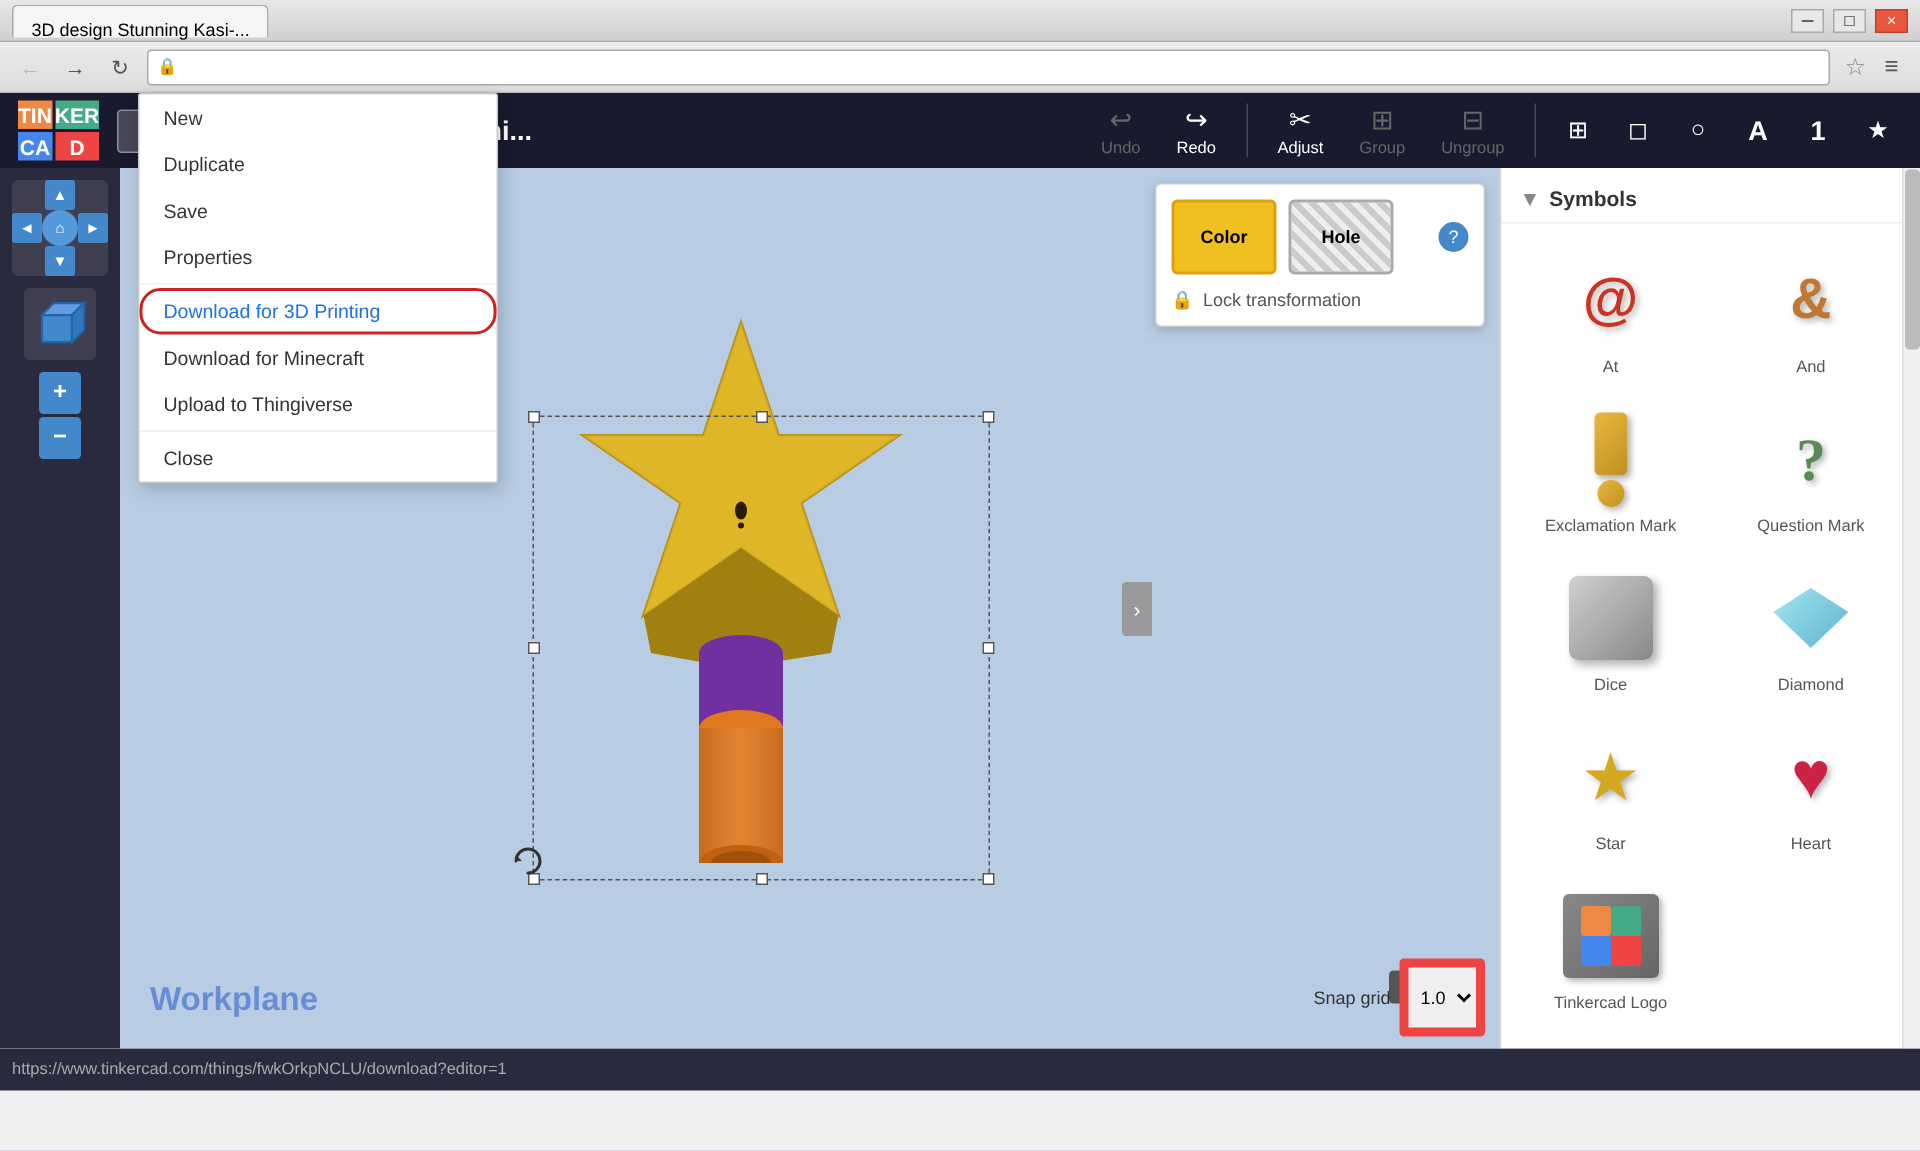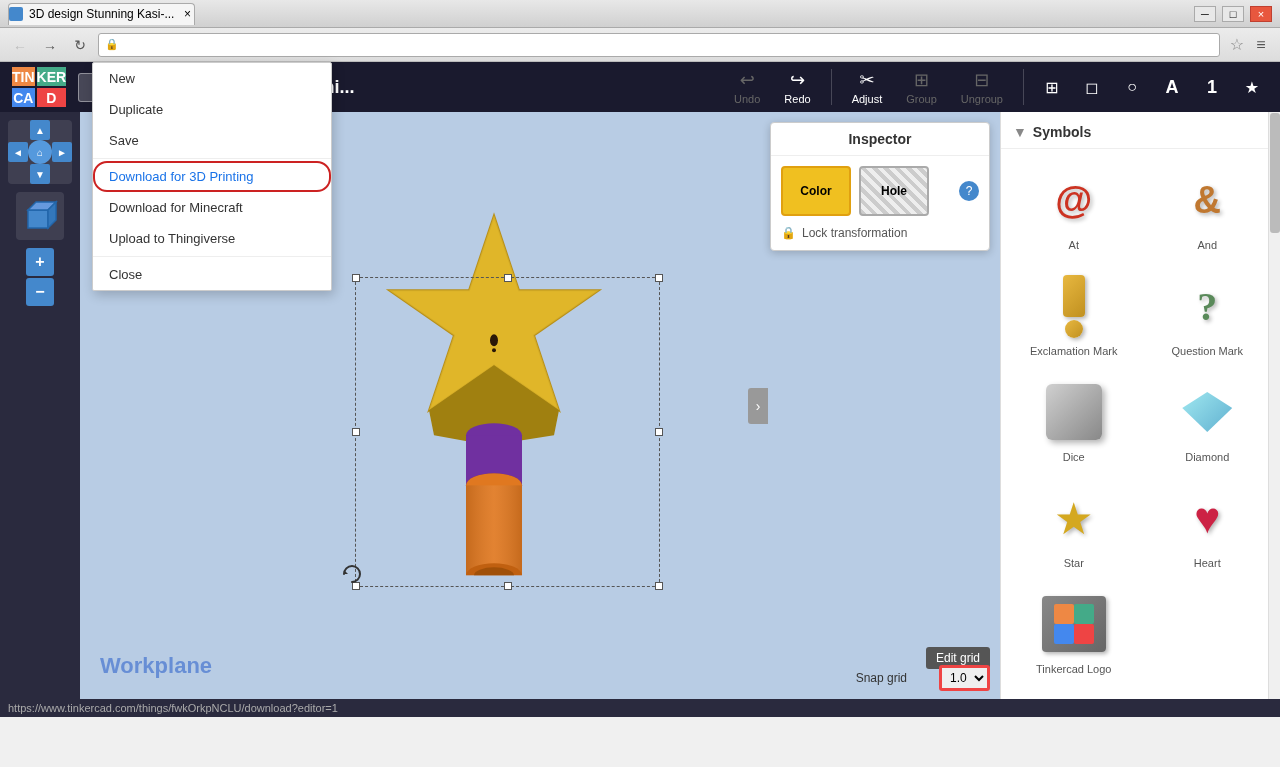--- a/index.html
+++ b/index.html
@@ -10,29 +10,30 @@
       height: 28px;
       background: linear-gradient(to bottom, #e8e8e8, #d0d0d0);
       display: flex;
       align-items: center;
       border-bottom: 1px solid #aaa;
       padding: 0 8px;
       justify-content: space-between;
     }
     .browser-tab {
       display: flex;
-      align-items: flex-start;
+      align-items: flex-end;
       background: #f5f5f5;
       border: 1px solid #aaa;
       border-bottom: none;
       border-radius: 4px 4px 0 0;
-      padding: 3px 0;
+      padding: 3px 12px;
       font-size: 12px;
       height: 22px;
       gap: 6px;
+      flex-direction: column;
     }
     .tab-favicon { width: 14px; height: 14px; background: #4488cc; border-radius: 2px; }
     .tab-close { width: 14px; height: 14px; cursor: pointer; display: flex; align-items: center; justify-content: center; border-radius: 2px; }
     .browser-controls { display: flex; gap: 6px; }
     .win-btn { width: 22px; height: 16px; display: flex; align-items: center; justify-content: center; font-size: 11px; cursor: pointer; }
     .win-btn-min { background: #e8e8e8; border: 1px solid #aaa; }
     .win-btn-max { background: #e8e8e8; border: 1px solid #aaa; }
     .win-btn-close { background: #e8573e; border: 1px solid #c04030; color: white; }
 
     .browser-toolbar {
@@ -313,25 +314,24 @@
       position: absolute;
       bottom: 8px;
       right: 10px;
       display: flex;
       align-items: center;
       gap: 6px;
       font-size: 12px;
       color: #333;
     }
     .snap-select {
-      border: 3px solid #ef4444;
+      border: 6px solid #ef4444;
       border-radius: 3px;
-      padding: 2px 4px;
+      padding: 12px 4px;
       font-size: 12px;
-      margin-left: 26px;
     }
     .workplane-label {
       position: absolute;
       bottom: 20px;
       left: 20px;
       font-size: 22px;
       font-weight: bold;
       color: #3366cc;
       opacity: 0.6;
     }
@@ -431,21 +431,21 @@
     .download-3d-item .circle-highlight {
       position: absolute;
       top: 0; left: 0; right: 0; bottom: 0;
       border: 2px solid #cc2222;
       border-radius: 14px;
       pointer-events: none;
     }
 
     
     .status-bar {
-      height: 18px;
+      height: 28px;
       background: #2a2a3e;
       color: #aaa;
       font-size: 11px;
       display: flex;
       align-items: center;
       padding: 0 8px;
     }
 
     
     .sym-exclamation {
@@ -683,21 +683,20 @@
         <path d="M4,12 A8,8 0 1,1 12,20" fill="none" stroke="#333" stroke-width="2" stroke-linecap="round"></path>
         <polygon points="4,8 4,12 8,12" fill="#333"></polygon>
       </svg>
     </div>
 
     <div style="position:absolute; top:50%; right:232px; transform:translateY(-50%); width:20px; height:36px; background:#999; border-radius:3px 0 0 3px; display:flex; align-items:center; justify-content:center; cursor:pointer;">
       <span style="color:white; font-size:14px;">›</span>
     </div>
 
     <div class="inspector-panel">
-      <div class="inspector-title">Inspector</div>
       <div class="inspector-body">
         <div class="inspector-row">
           <div class="color-btn">
             <span>Color</span>
           </div>
           <div class="hole-btn">
             <span>Hole</span>
           </div>
           <div class="help-btn">?</div>
         </div>
@@ -808,20 +807,21 @@
       <div class="scrollbar-thumb"></div>
     </div>
   </div>
 
 </div>
 
 <div class="dropdown-menu">
   <div class="menu-item">New</div>
   <div class="menu-item">Duplicate</div>
   <div class="menu-item">Save</div>
+  <div class="menu-item">Properties</div>
   <div class="menu-divider"></div>
   <div class="menu-item download-3d-item" style="color:#1a73e8; position:relative;">
     <span>Download for 3D Printing</span>
     <div class="circle-highlight"></div>
   </div>
   <div class="menu-item">Download for Minecraft</div>
   <div class="menu-item">Upload to Thingiverse</div>
   <div class="menu-divider"></div>
   <div class="menu-item">Close</div>
 </div>

